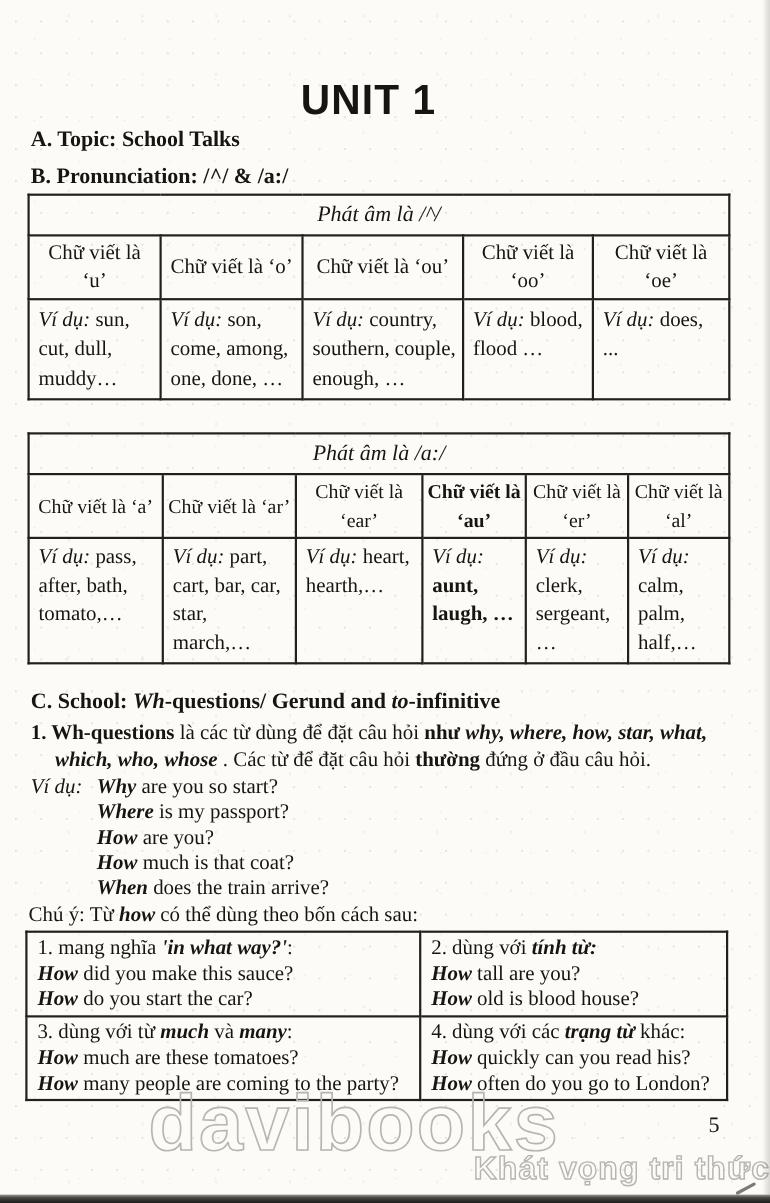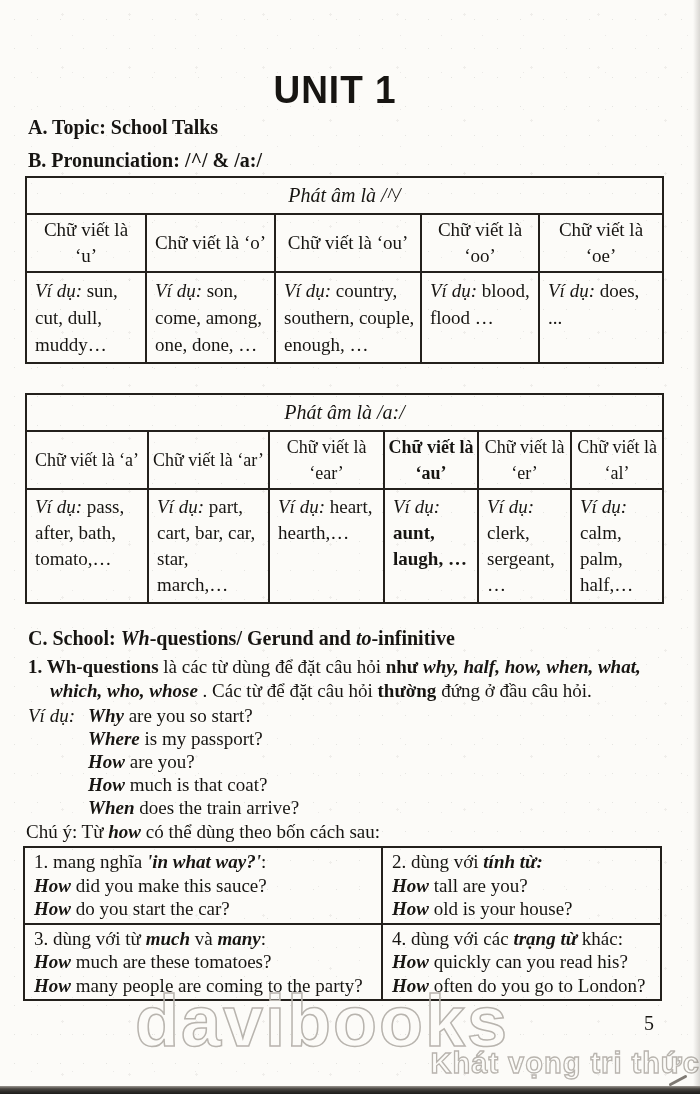--- a/index.html
+++ b/index.html
@@ -149,21 +149,21 @@
       <td class="bd"><span class="vd">Ví dụ:</span> <span>part, cart, bar, car, star, march,…</span></td>
       <td class="bd"><span class="vd">Ví dụ:</span> <span>heart, hearth,…</span></td>
       <td class="bd"><span class="vd">Ví dụ:</span> <span class="em">aunt, laugh, …</span></td>
       <td class="bd"><span class="vd">Ví dụ:</span> <span>clerk, sergeant, …</span></td>
       <td class="bd"><span class="vd">Ví dụ:</span> <span>calm, palm, half,…</span></td>
     </tr>
   </tbody>
     </table>
 
   <div class="gram-h"><span class="seg-b">C. School: </span><span class="seg-bi">Wh</span><span class="seg-b">-questions/ Gerund and </span><span class="seg-bi">to</span><span class="seg-b">-infinitive</span></div>
-  <div class="wh-intro"><span class="seg-b">1. Wh-questions</span><span> là các từ dùng để đặt câu hỏi </span><span class="seg-b">như </span><span class="seg-bi">why, half, how, when, what,</span><br><span class="seg-bi">which, who, whose</span><span> . Các từ để đặt câu hỏi </span><span class="seg-b">thường</span><span> đứng ở đầu câu hỏi.</span></div>
+  <div class="wh-intro"><span class="seg-b">1. Wh-questions</span><span> là các từ dùng để đặt câu hỏi </span><span class="seg-b">như </span><span class="seg-bi">why, where, how, star, what,</span><br><span class="seg-bi">which, who, whose</span><span> . Các từ để đặt câu hỏi </span><span class="seg-b">thường</span><span> đứng ở đầu câu hỏi.</span></div>
 
   <div class="examples">
     <div class="ex-line"><span class="vd-label">Ví dụ:</span><span><span class="seg-bi">Why</span><span> are you so start?</span></span></div>
     <div class="ex-line indent"><span><span class="seg-bi">Where</span><span> is my passport?</span></span></div>
     <div class="ex-line indent"><span><span class="seg-bi">How</span><span> are you?</span></span></div>
     <div class="ex-line indent"><span><span class="seg-bi">How</span><span> much is that coat?</span></span></div>
     <div class="ex-line indent"><span><span class="seg-bi">When</span><span> does the train arrive?</span></span></div>
   </div>
 
   <div class="note"><span>Chú ý: Từ </span><span class="seg-bi">how</span><span> có thể dùng theo bốn cách sau:</span></div>
@@ -176,21 +176,21 @@
     <tbody>
         <tr>
       <td>
         <div><span>1. mang nghĩa </span><span class="seg-bi">'in what way?'</span><span>:</span></div>
         <div><span class="seg-bi">How</span><span> did you make this sauce?</span></div>
         <div><span class="seg-bi">How</span><span> do you start the car?</span></div>
       </td>
       <td>
         <div><span>2. dùng với </span><span class="seg-bi">tính từ:</span></div>
         <div><span class="seg-bi">How</span><span> tall are you?</span></div>
-        <div><span class="seg-bi">How</span><span> old is your house?</span></div>
+        <div><span class="seg-bi">How</span><span> old is blood house?</span></div>
       </td>
     </tr>
     <tr>
       <td>
         <div><span>3. dùng với từ </span><span class="seg-bi">much</span><span> và </span><span class="seg-bi">many</span><span>:</span></div>
         <div><span class="seg-bi">How</span><span> much are these tomatoes?</span></div>
         <div><span class="seg-bi">How</span><span> many people are coming to the party?</span></div>
       </td>
       <td>
         <div><span>4. dùng với các </span><span class="seg-bi">trạng từ</span><span> khác:</span></div>

